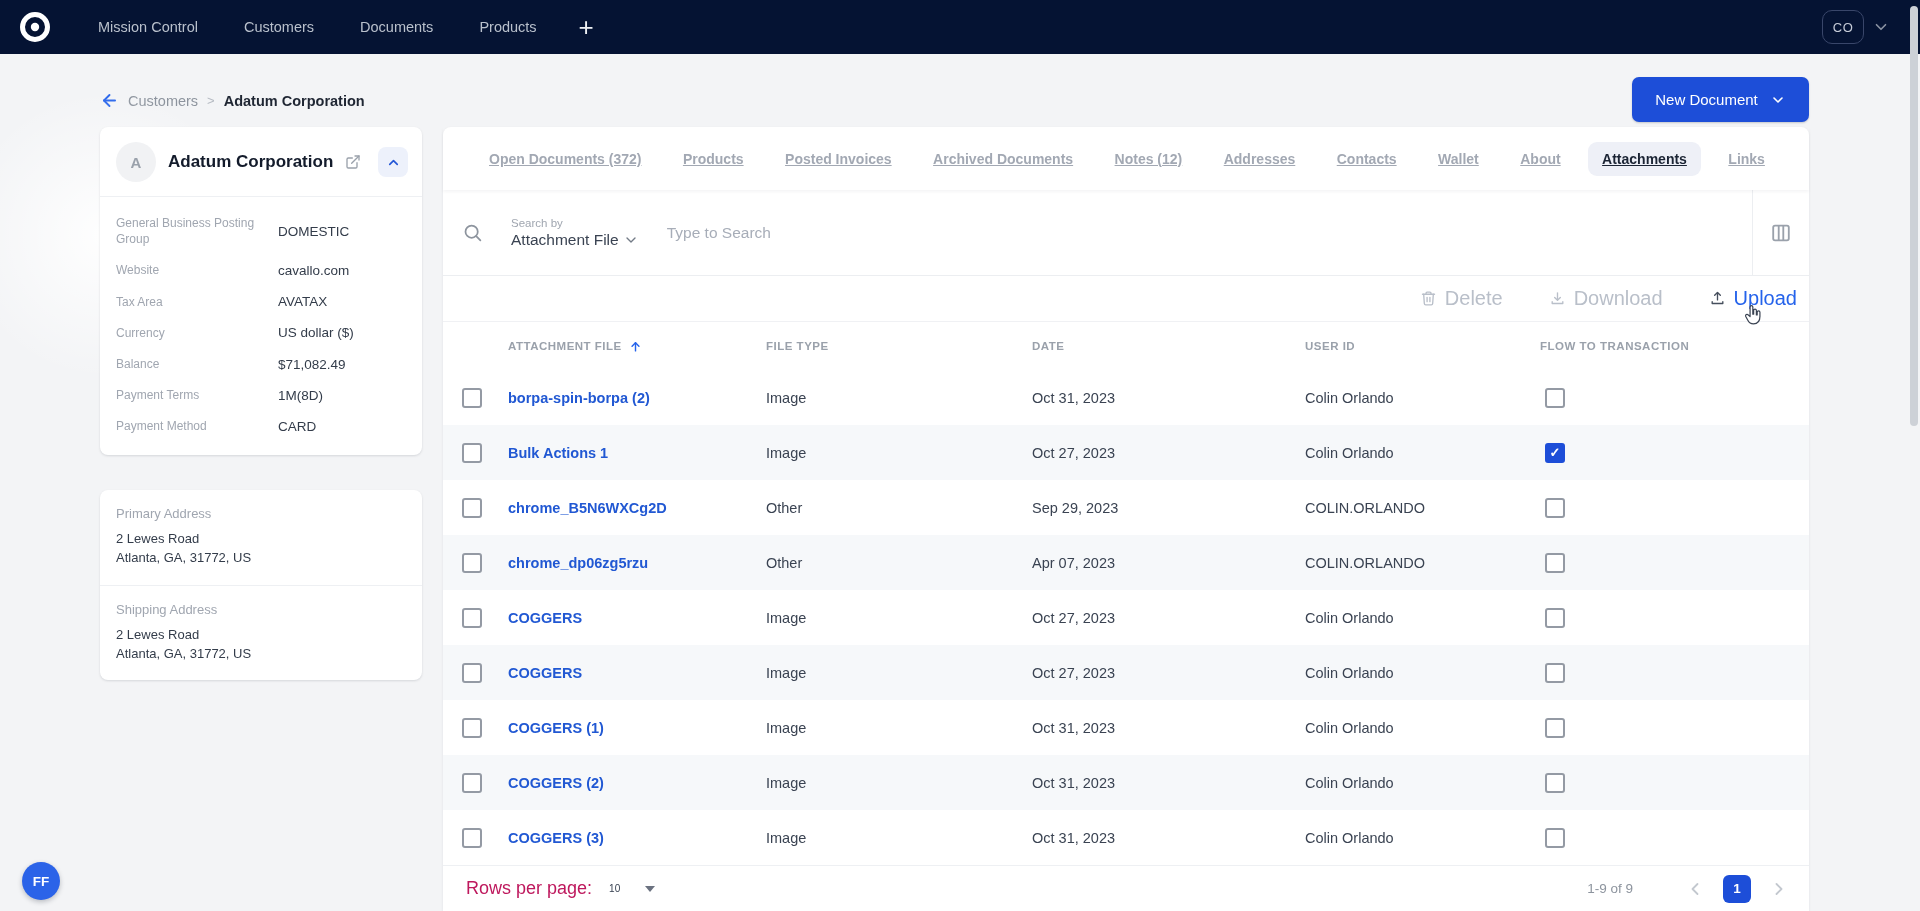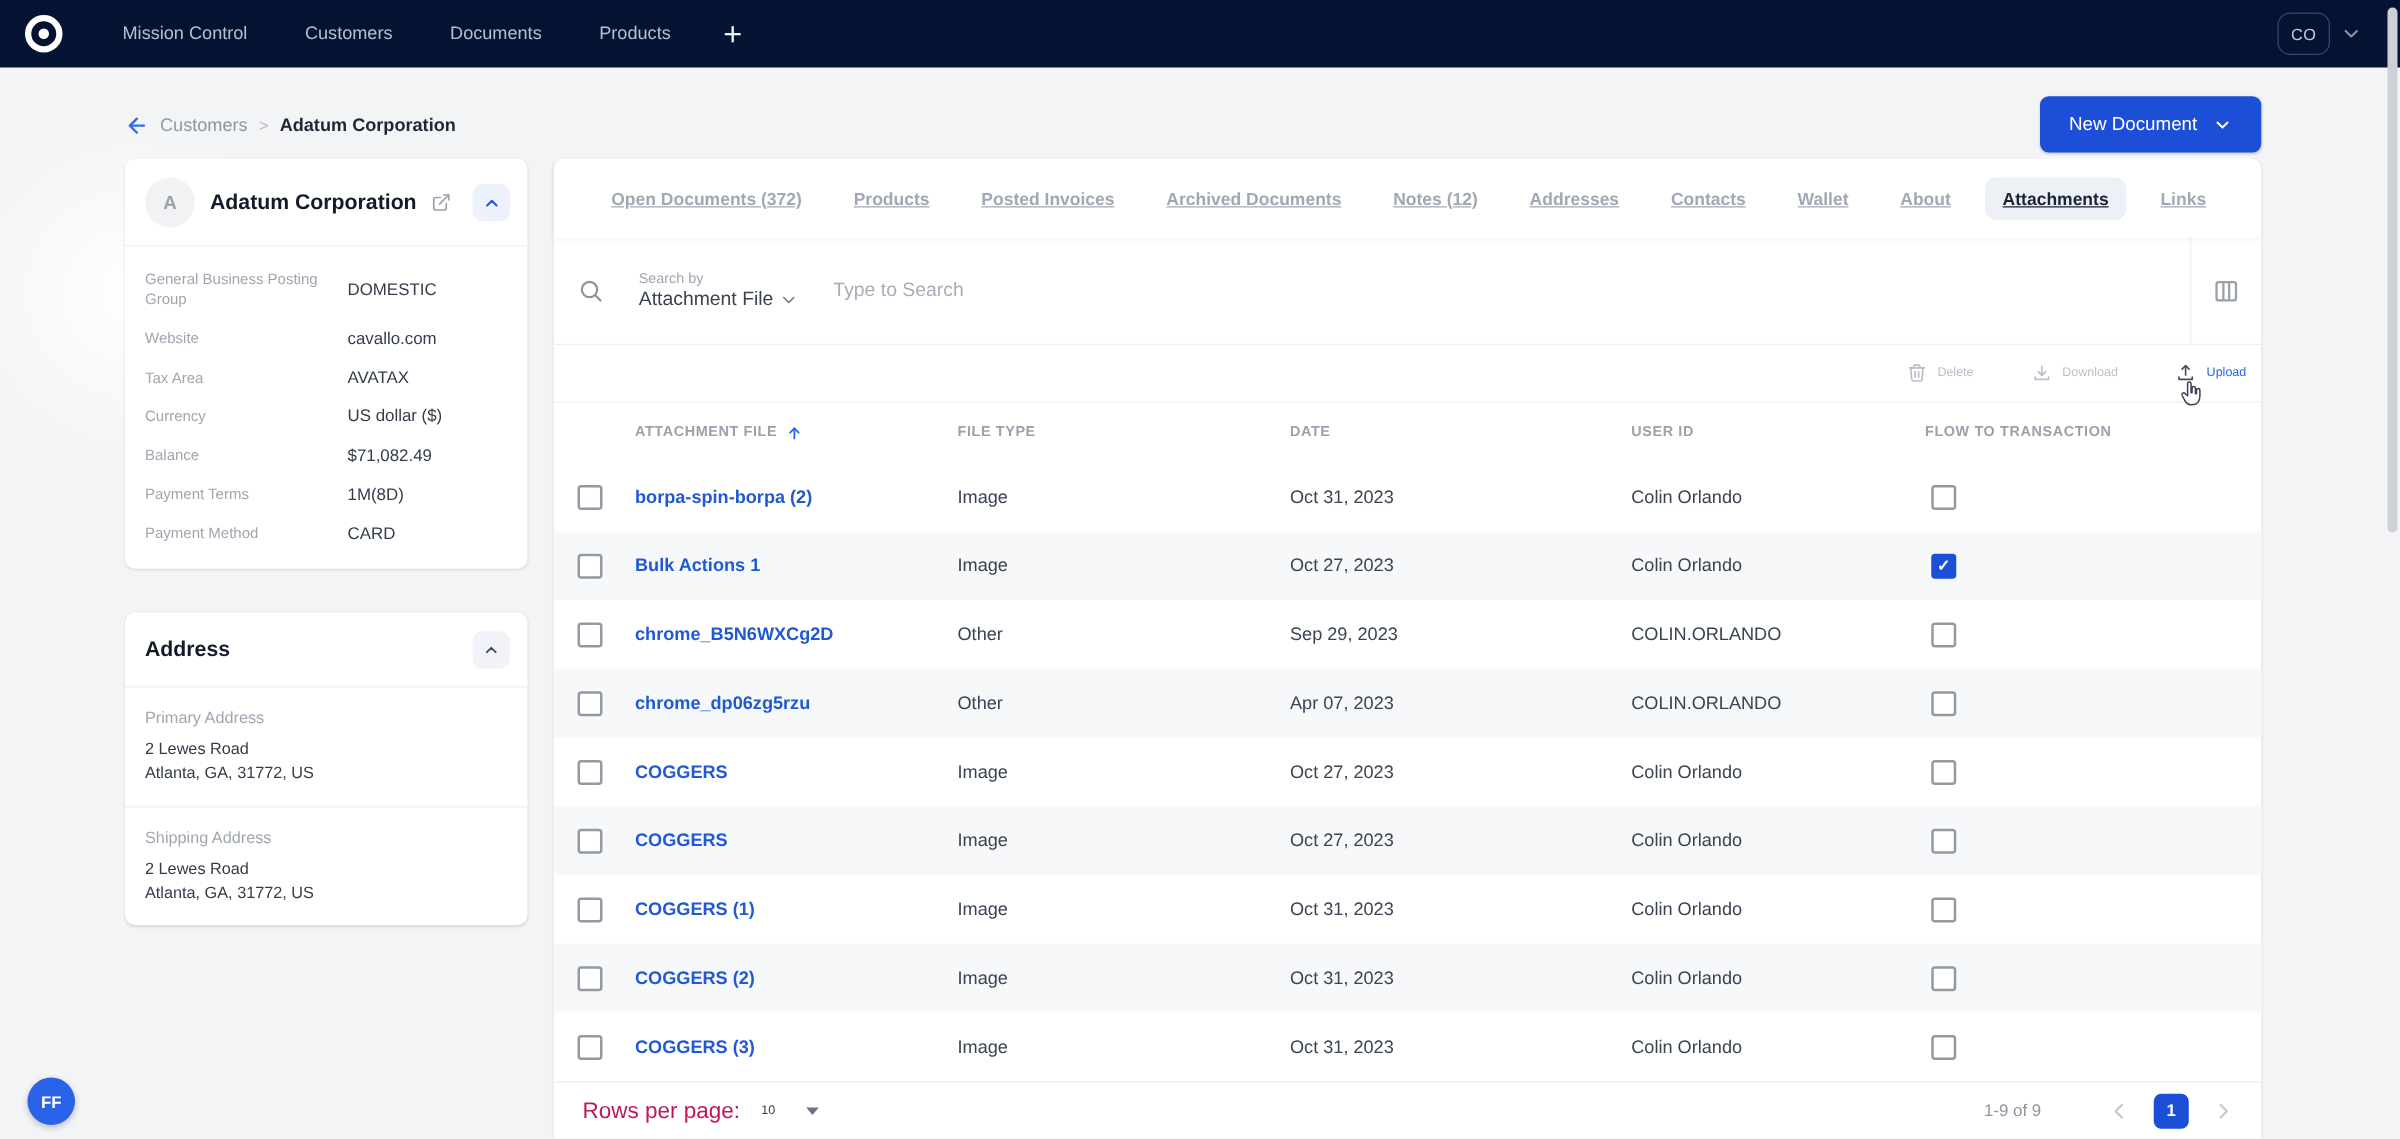--- a/index.html
+++ b/index.html
@@ -83,21 +83,21 @@
   .tab.active { color:#1b2434; background:#eef0f7; }
   .search-row { height:86px; display:flex; align-items:center; padding-left:19px; border-bottom:1px solid #eceef1; }
   .search-filter { margin-left:28px; cursor:pointer; }
   .search-by { font-size:11.5px; color:#a0a6b0; margin-bottom:2px; }
   .filter-value { display:flex; align-items:center; gap:4px; font-size:15.5px; font-weight:500; color:#3a4352; }
   .search-input { flex:1; margin-left:28px; border:none; outline:none; font-family:inherit; font-size:15.5px; color:#333c4a; background:transparent; height:40px; }
   .search-input::placeholder { color:#a7adb8; }
   .search-right { border-left:1px solid #eceef1; width:57px; height:86px; display:flex; align-items:center; justify-content:center; }
   .columns-btn { background:none; border:none; cursor:pointer; display:flex; padding:4px; }
   .actions-row { height:46px; display:flex; align-items:center; justify-content:flex-end; gap:46px; padding-right:12px; border-bottom:1px solid #f0f1f4; }
-  .action { display:flex; align-items:center; gap:8px; font-size:10px; cursor:pointer; background:none; border:none; font-family:inherit; }
+  .action { display:flex; align-items:center; gap:8px; font-size:20px; cursor:pointer; background:none; border:none; font-family:inherit; }
   .action.disabled { color:#b9bfc9; }
   .action-upload { color:#2563eb; font-weight:500; }
   .cursor-pointer-glyph { position:absolute; left:1299px; top:176px; z-index:5; pointer-events:none; }
   
   .thead, .trow { display:grid; grid-template-columns:58px 258px 266px 273px 235px 1fr; align-items:center; }
   .thead { height:48px; }
   .th { font-size:11.5px; font-weight:700; letter-spacing:.5px; color:#9aa1ab; padding-left:7px; display:flex; align-items:center; gap:6px; }
   .th.sortable { cursor:pointer; }
   .trow { height:55px; }
   .trow:nth-child(even) { background:#f6f8fa; }
@@ -222,28 +222,20 @@
       <span class="field-value">1M(8D)</span>
     </div>
     <div class="field">
       <span class="field-label">Payment Method</span>
       <span class="field-value">CARD</span>
     </div>
   </div>
 </div>
 
 <div class="card address-card">
-  <div class="addr-head">
-    <span class="addr-title">Address</span>
-    <button class="collapse-btn" style="background:#f1f3f9;">
-      <svg width="14" height="14" viewBox="0 0 24 24" fill="none" stroke="#3b4a6b" stroke-width="2.6" stroke-linecap="round" stroke-linejoin="round">
-          <path d="M18 15l-6-6-6 6"></path>
-        </svg>
-    </button>
-  </div>
   <div class="addr-section">
     <div class="addr-label">Primary Address</div>
     <div class="addr-line">2 Lewes Road</div>
     <div class="addr-line">Atlanta, GA, 31772, US</div>
   </div>
   <div class="addr-section">
     <div class="addr-label">Shipping Address</div>
     <div class="addr-line">2 Lewes Road</div>
     <div class="addr-line">Atlanta, GA, 31772, US</div>
   </div>

